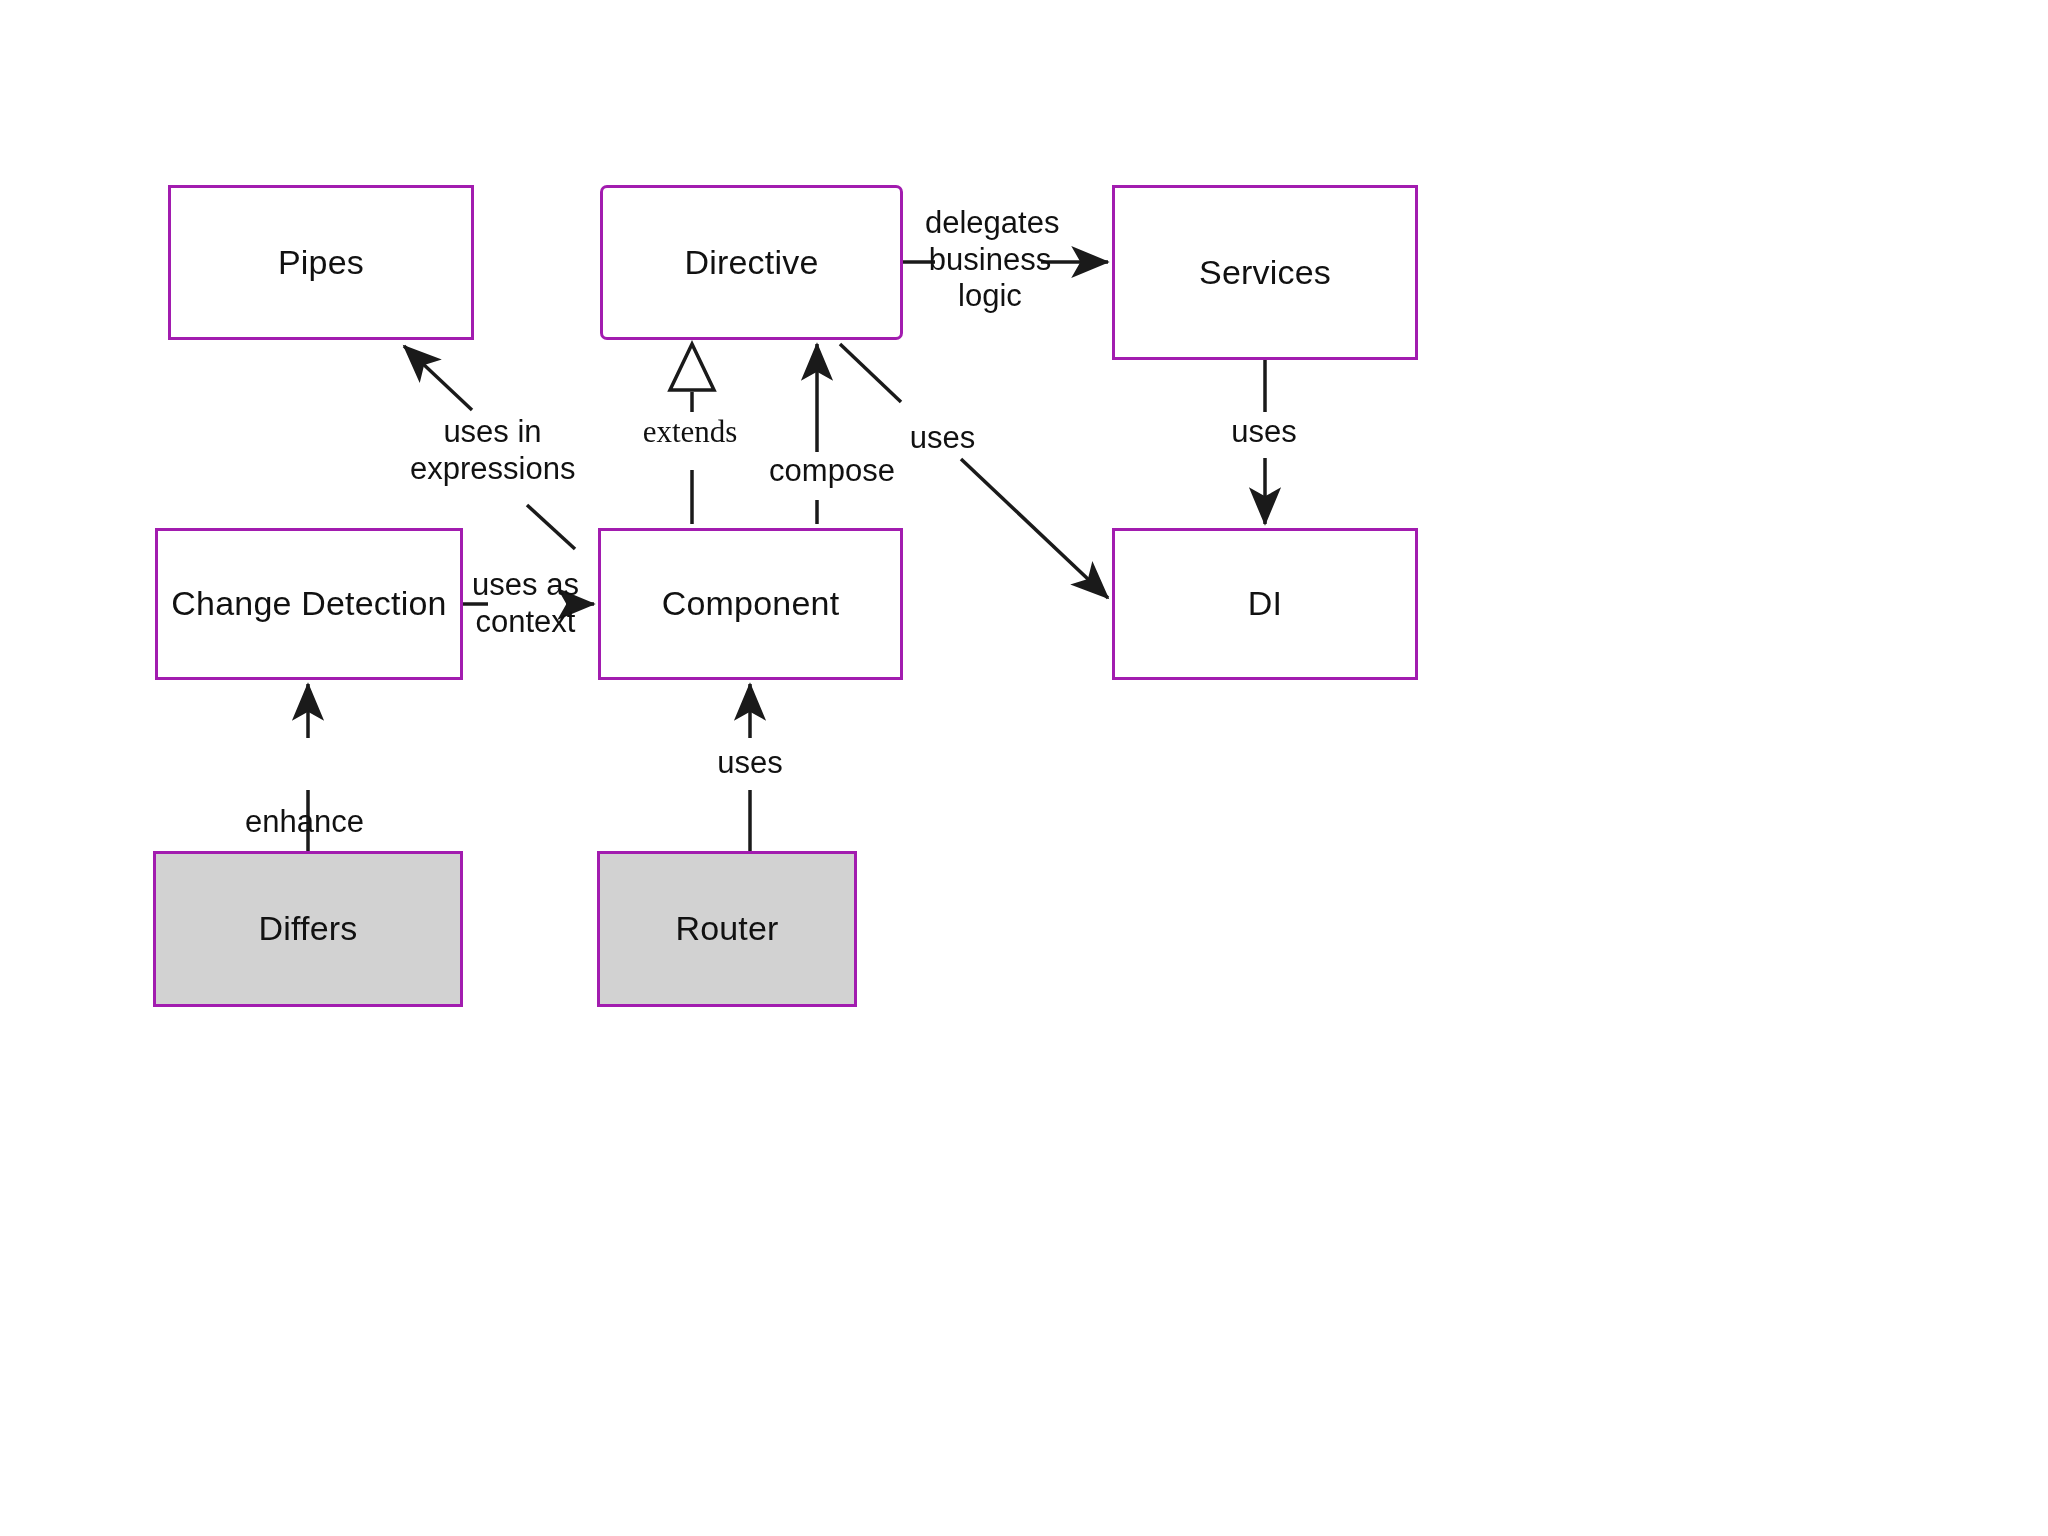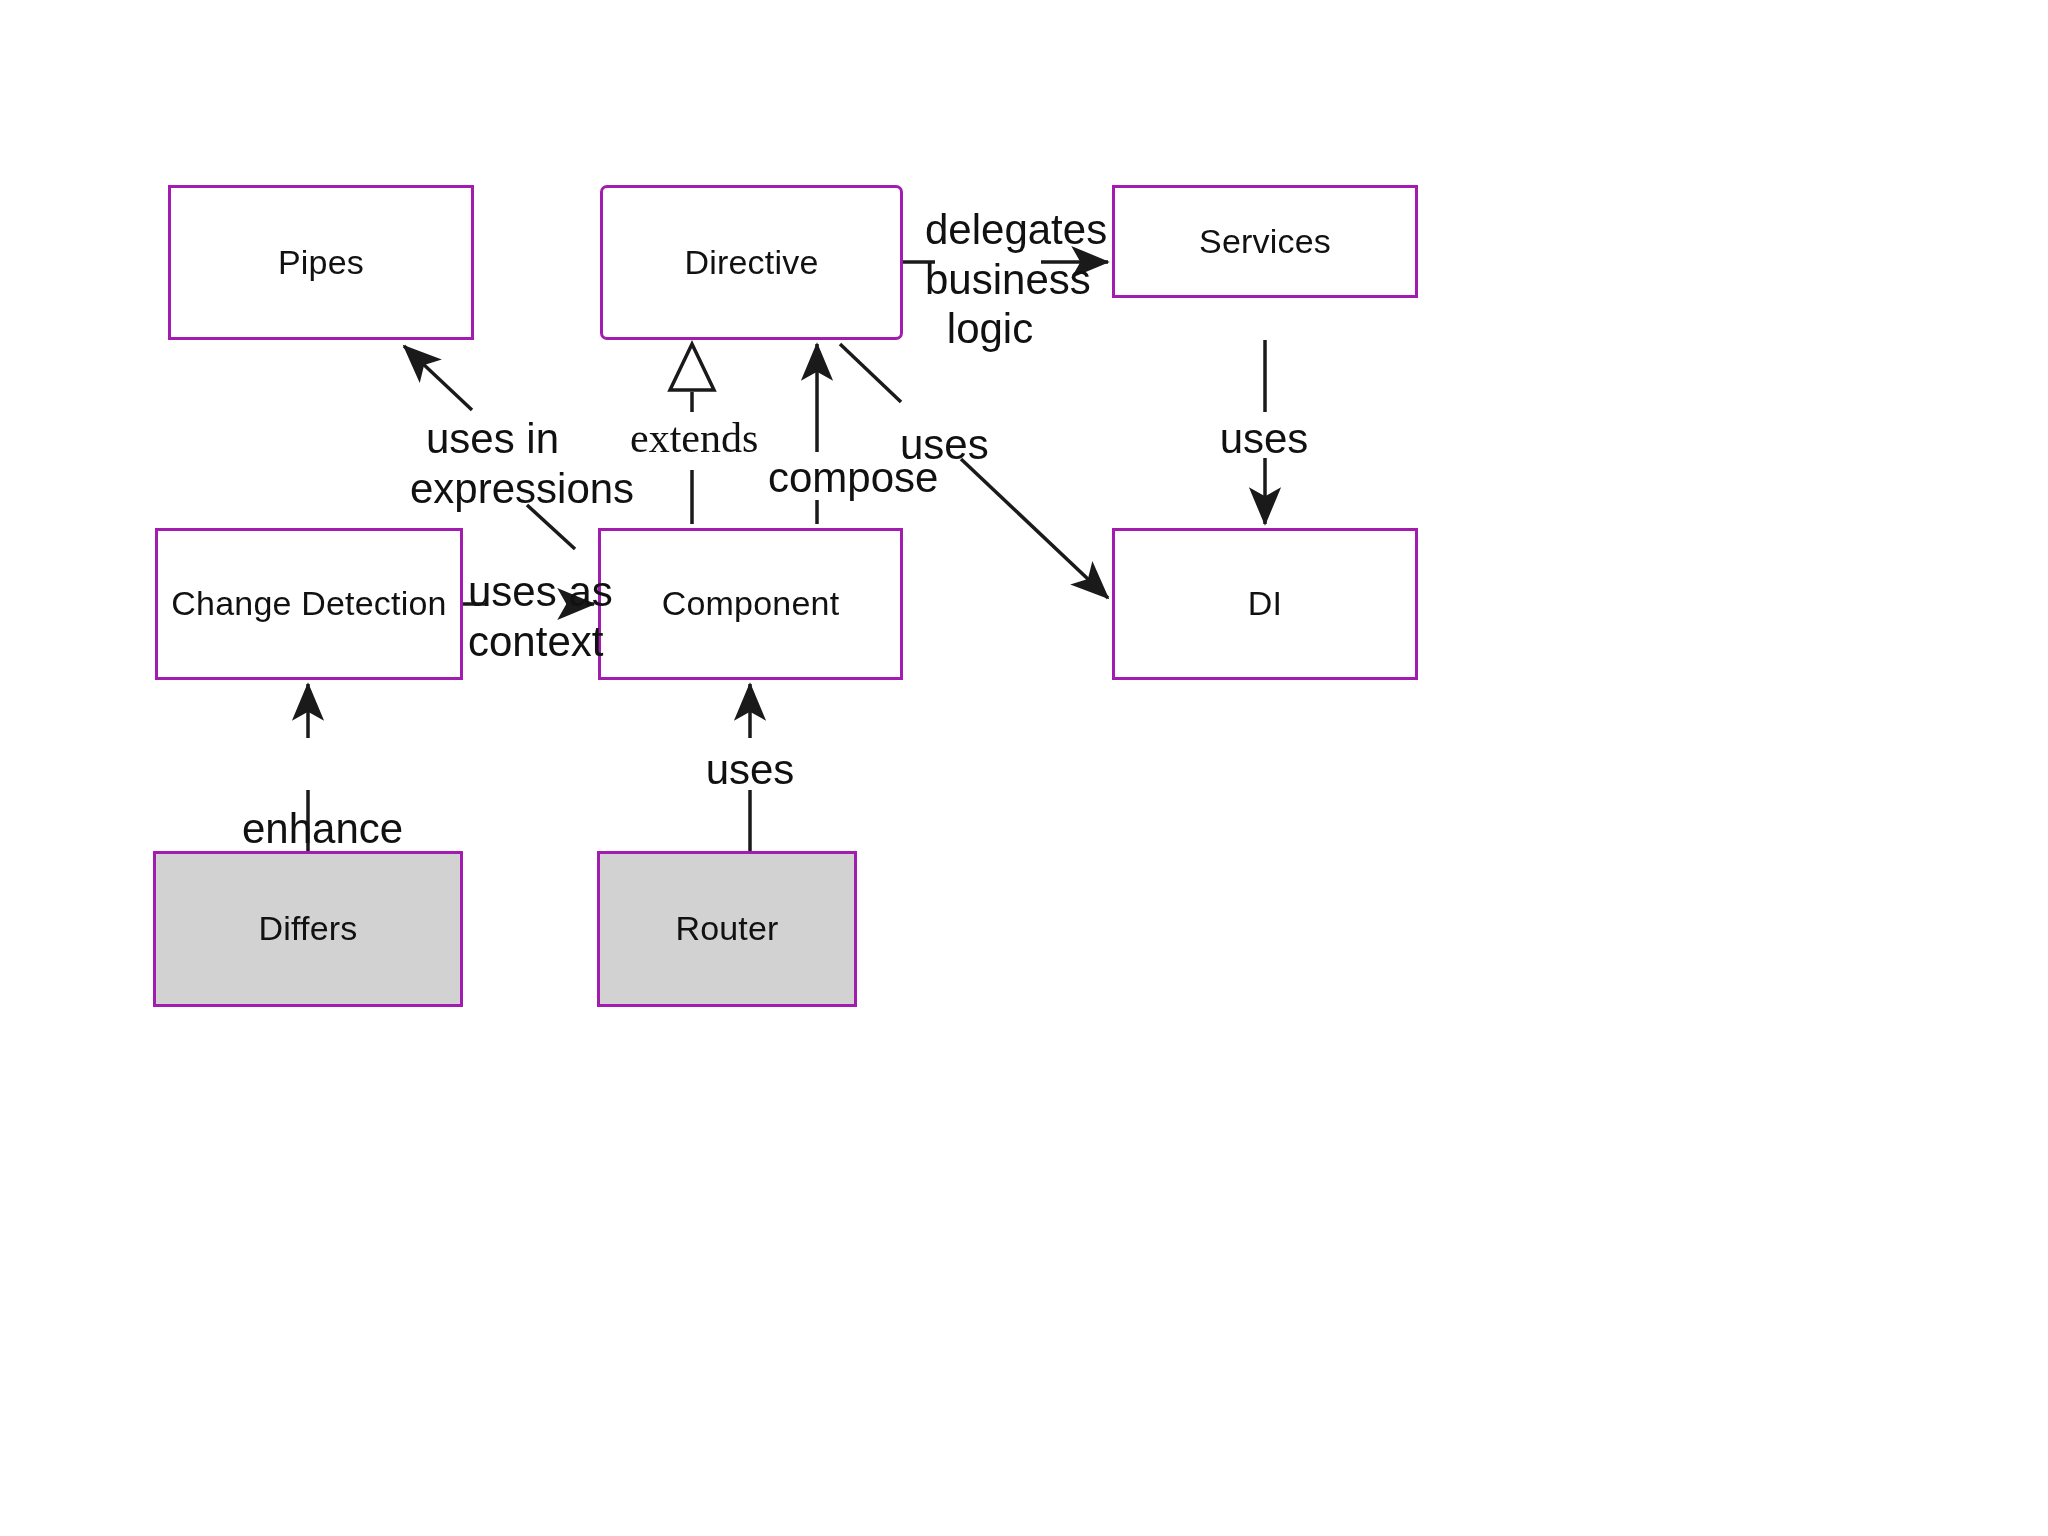--- a/index.html
+++ b/index.html
@@ -43,21 +43,21 @@
   .node-label {
     font-size: 34px;
     color: #111111;
     line-height: 1.15;
     text-align: center;
     letter-spacing: 0.2px;
     white-space: nowrap;
   }
   .edge-label {
     position: absolute;
-    font-size: 42px;
+    font-size: 31px;
     color: #111111;
     line-height: 1.18;
     text-align: center;
     white-space: pre;
     background: transparent;
   }
 </style>
 </head>
 <body>
 
@@ -121,21 +121,21 @@
   </svg>
 
   <div class="node" style="left:168px; top:185px; width:306px; height:155px;">
     <span class="node-label">Pipes</span>
   </div>
 
   <div class="node" style="left:600px; top:185px; width:303px; height:155px;border-radius:7px;">
     <span class="node-label">Directive</span>
   </div>
 
-  <div class="node" style="left:1112px; top:185px; width:306px; height:113px;">
+  <div class="node" style="left:1112px; top:185px; width:306px; height:175px;">
     <span class="node-label">Services</span>
   </div>
 
   <div class="node" style="left:155px; top:528px; width:308px; height:152px;">
     <span class="node-label">Change Detection</span>
   </div>
 
   <div class="node" style="left:598px; top:528px; width:305px; height:152px;">
     <span class="node-label">Component</span>
   </div>

